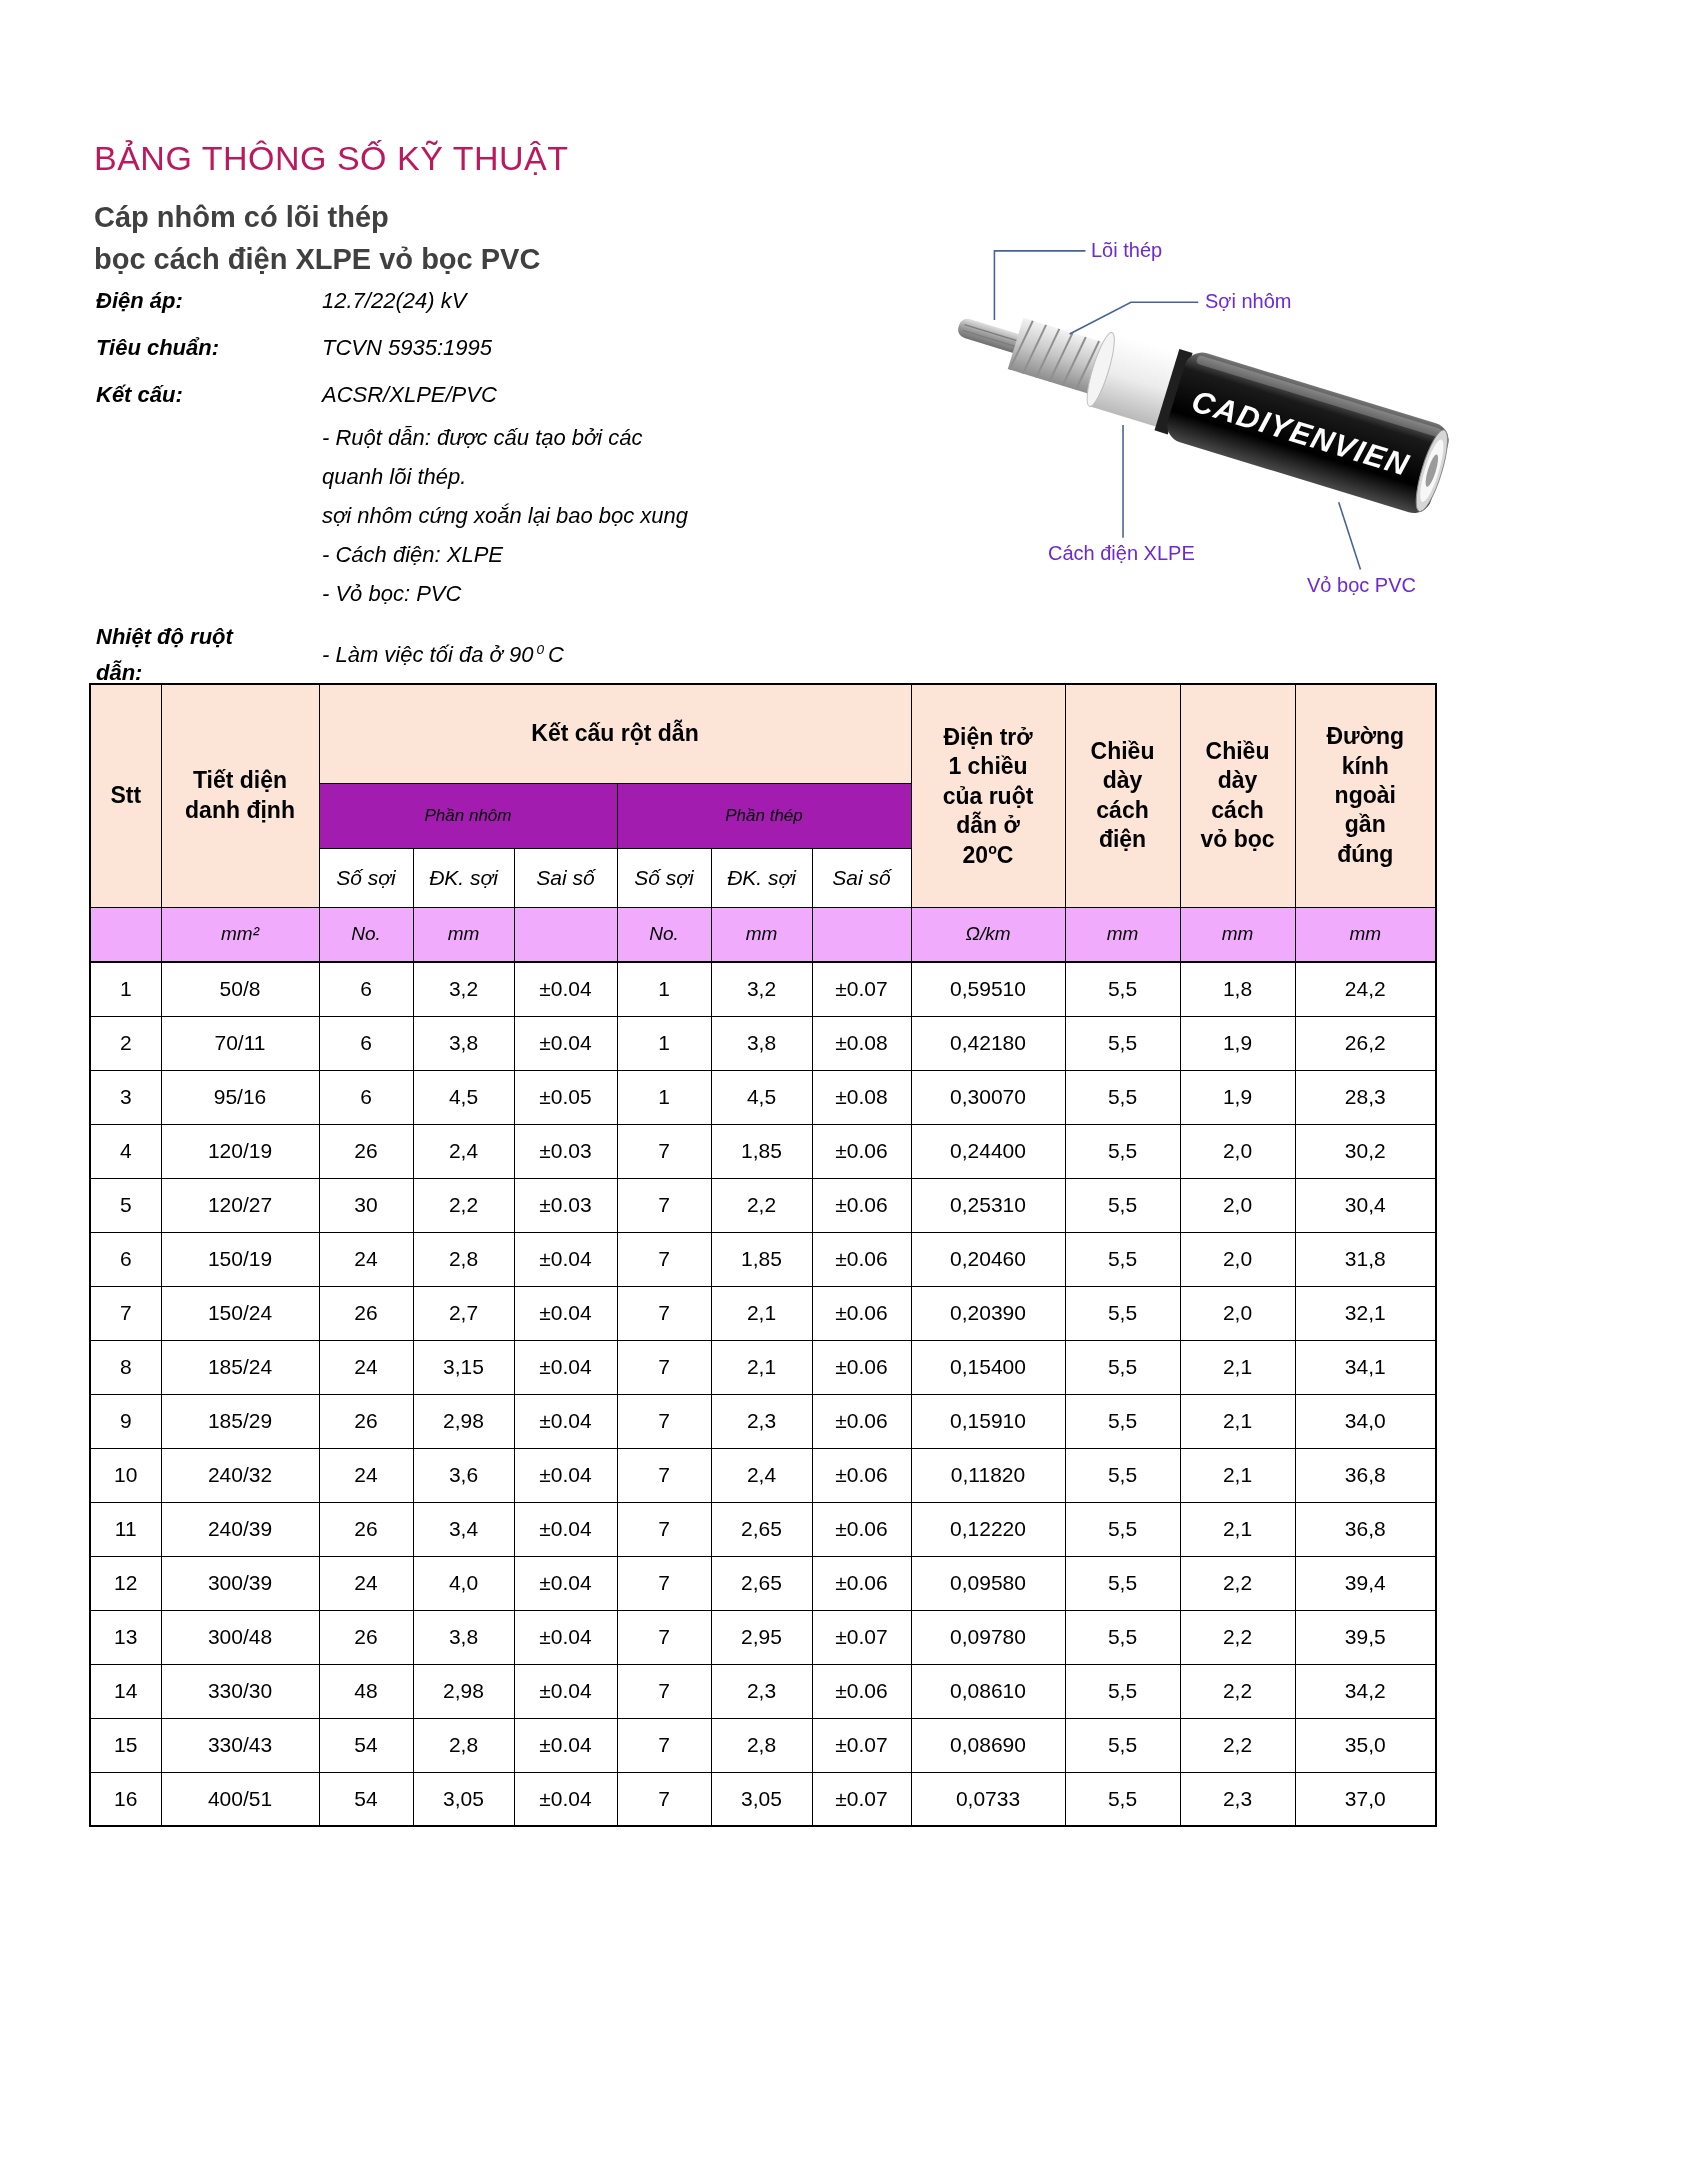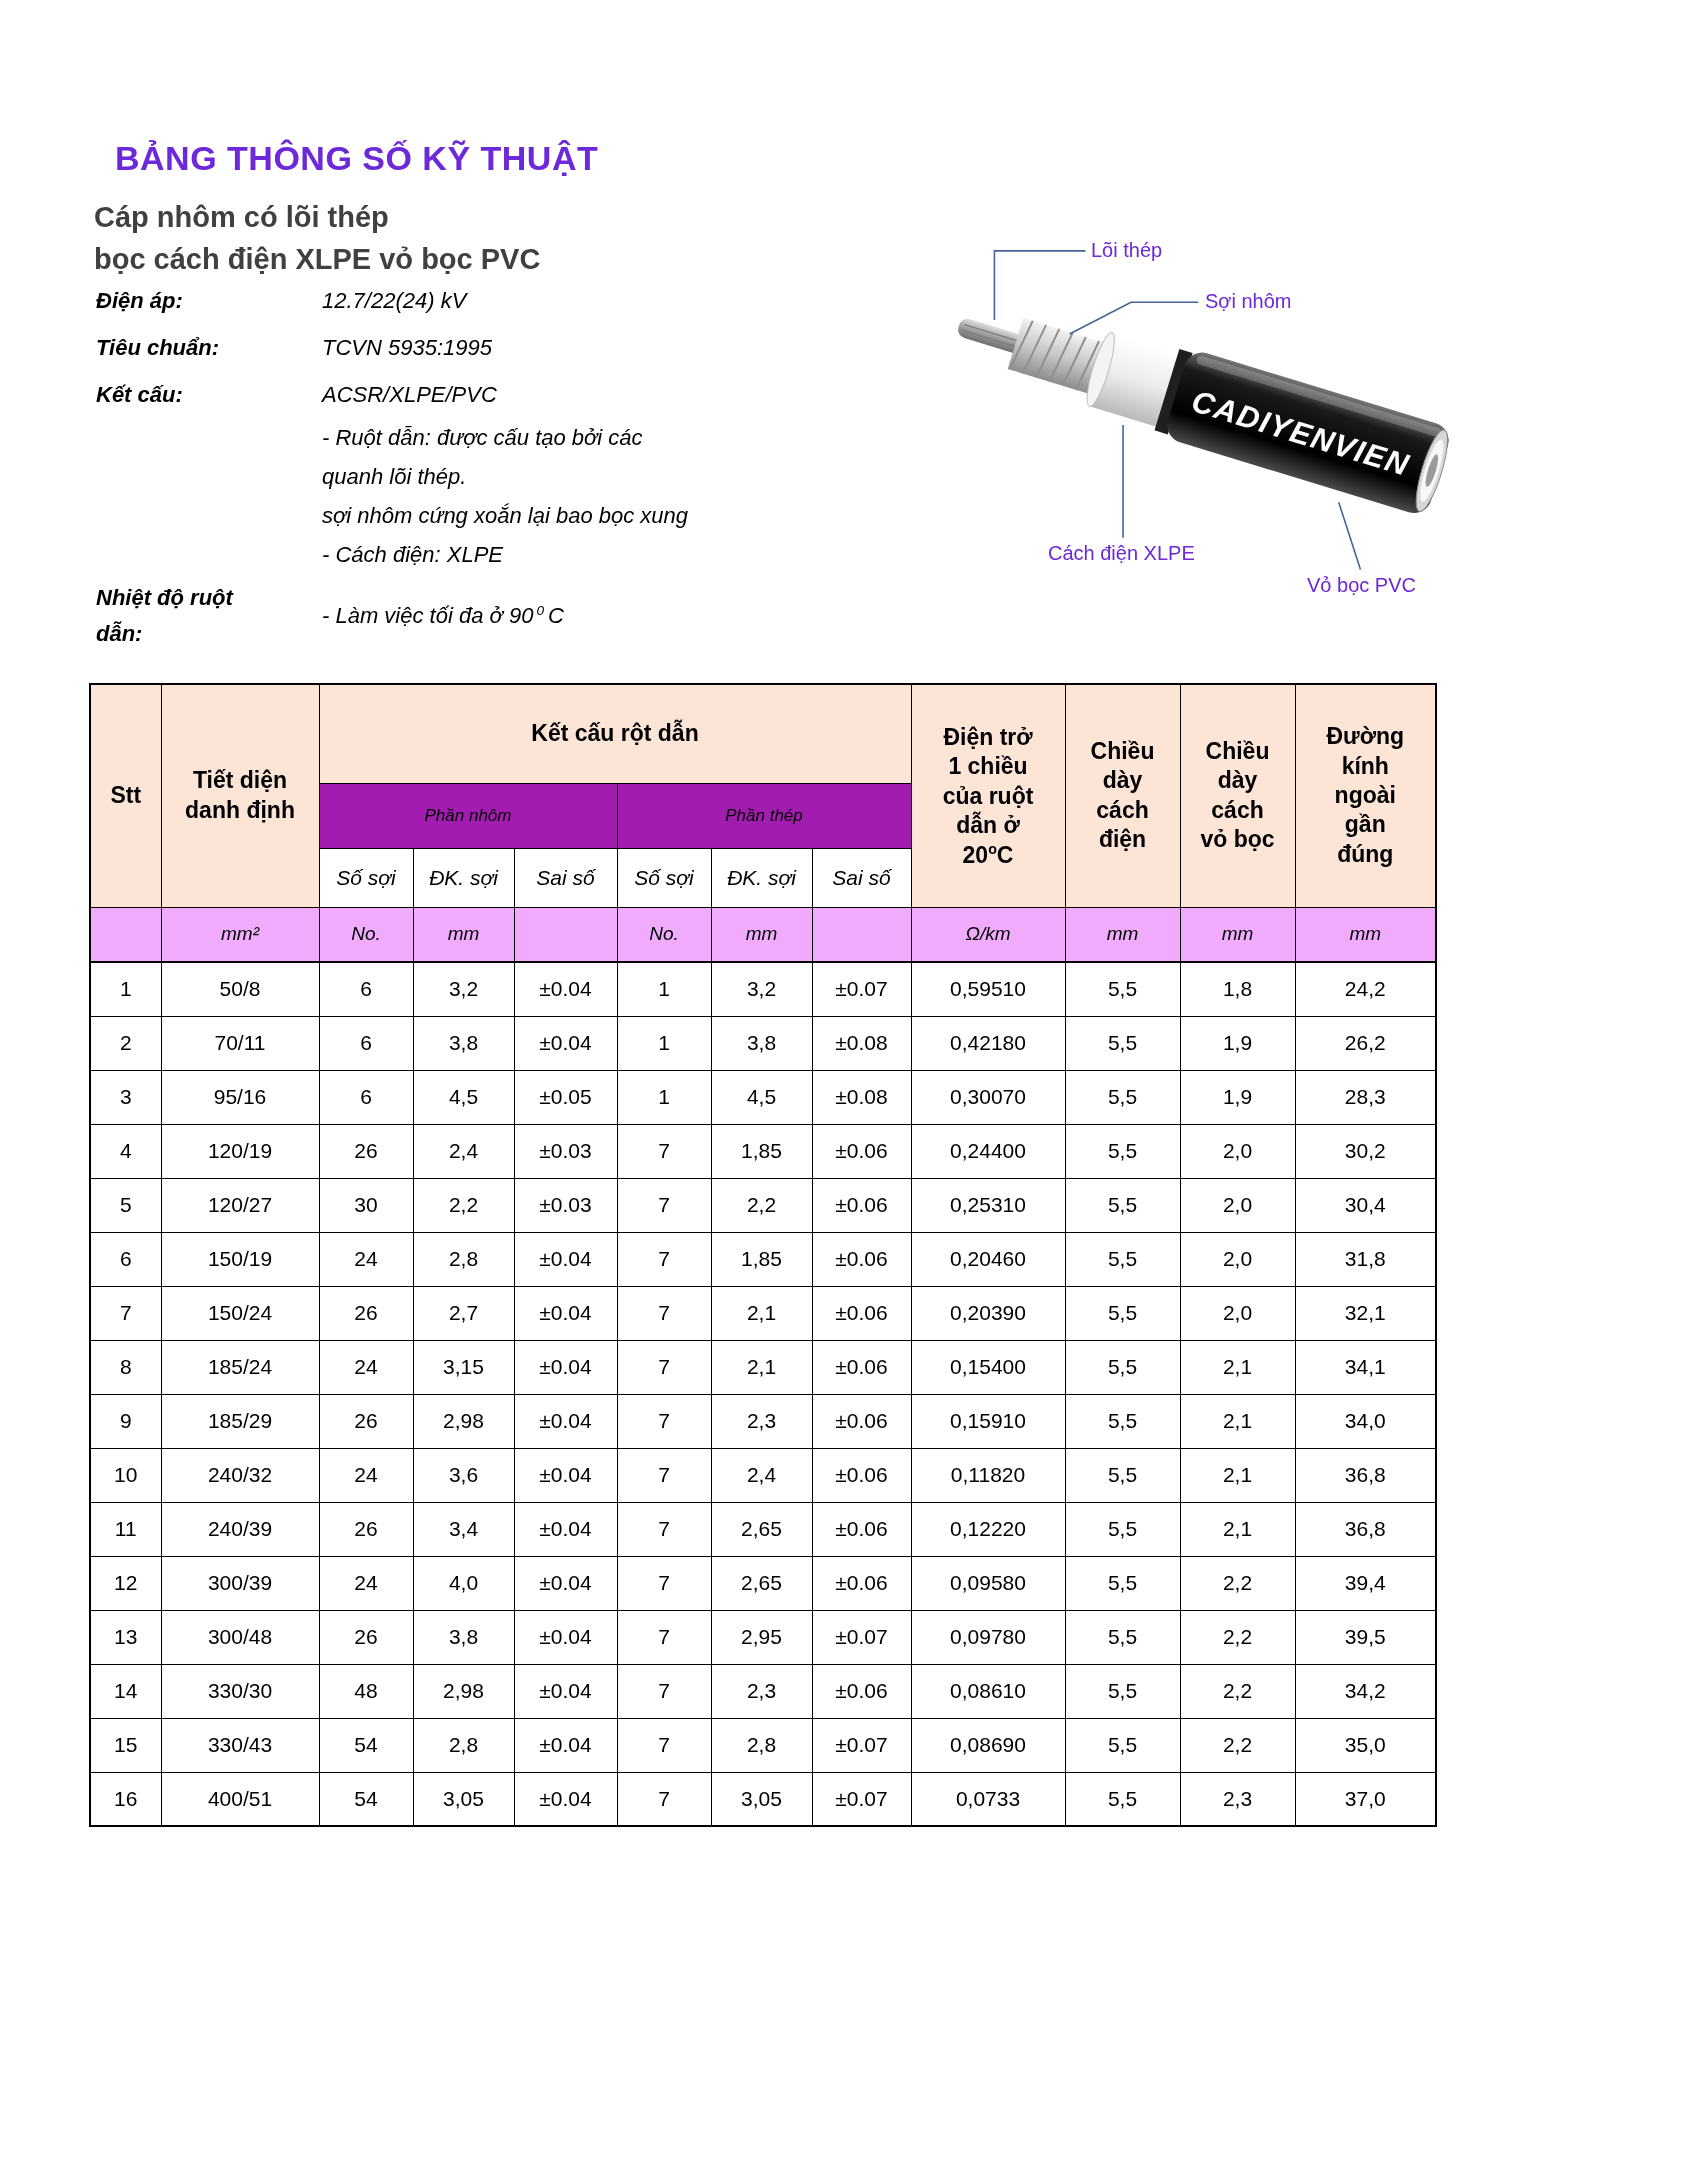--- a/index.html
+++ b/index.html
@@ -9,21 +9,21 @@
     width:1683px; height:2178px;
     background:#ffffff;
     font-family:"Liberation Sans", sans-serif;
     color:#000;
     overflow:hidden;
   }
 
   
   .doc-title {
     position:absolute; left:94px; top:139px;
-    font-size:34px; font-weight:bold; letter-spacing:0.5px; color:#6d28d9;margin-left:21px;
+    font-size:34px; font-weight:normal; letter-spacing:0.5px; color:#be185d;
   }
   .doc-subtitle {
     position:absolute; left:94px; top:196px;
     font-size:29px; font-weight:bold; color:#404040; line-height:1.45;
   }
 
   
   .specs { position:absolute; left:96px; top:277px; width:634px; font-size:22px; font-style:italic; }
   .spec-row { display:flex; height:47px; align-items:center; }
   .spec-label { width:226px; font-weight:bold; flex:0 0 226px; }
@@ -90,20 +90,21 @@
       <div class="spec-value">TCVN 5935:1995</div>
     </div>
     <div class="spec-row">
       <div class="spec-label">Kết cấu:</div>
       <div class="spec-value">ACSR/XLPE/PVC</div>
     </div>
     <div class="spec-detail">- Ruột dẫn: được cấu tạo bởi các</div>
     <div class="spec-detail">quanh lõi thép.</div>
     <div class="spec-detail">sợi nhôm cứng xoắn lại bao bọc xung</div>
     <div class="spec-detail">- Cách điện: XLPE</div>
+    <div class="spec-detail">- Vỏ bọc: PVC</div>
     <div class="temp-row">
       <div class="temp-label">
         <div>Nhiệt độ ruột</div>
         <div>dẫn:</div>
       </div>
       <div class="temp-value">
         <span>- Làm việc tối đa ở 90</span><sup>0</sup><span class="temp-unit">C</span>
       </div>
     </div>
   </div>

